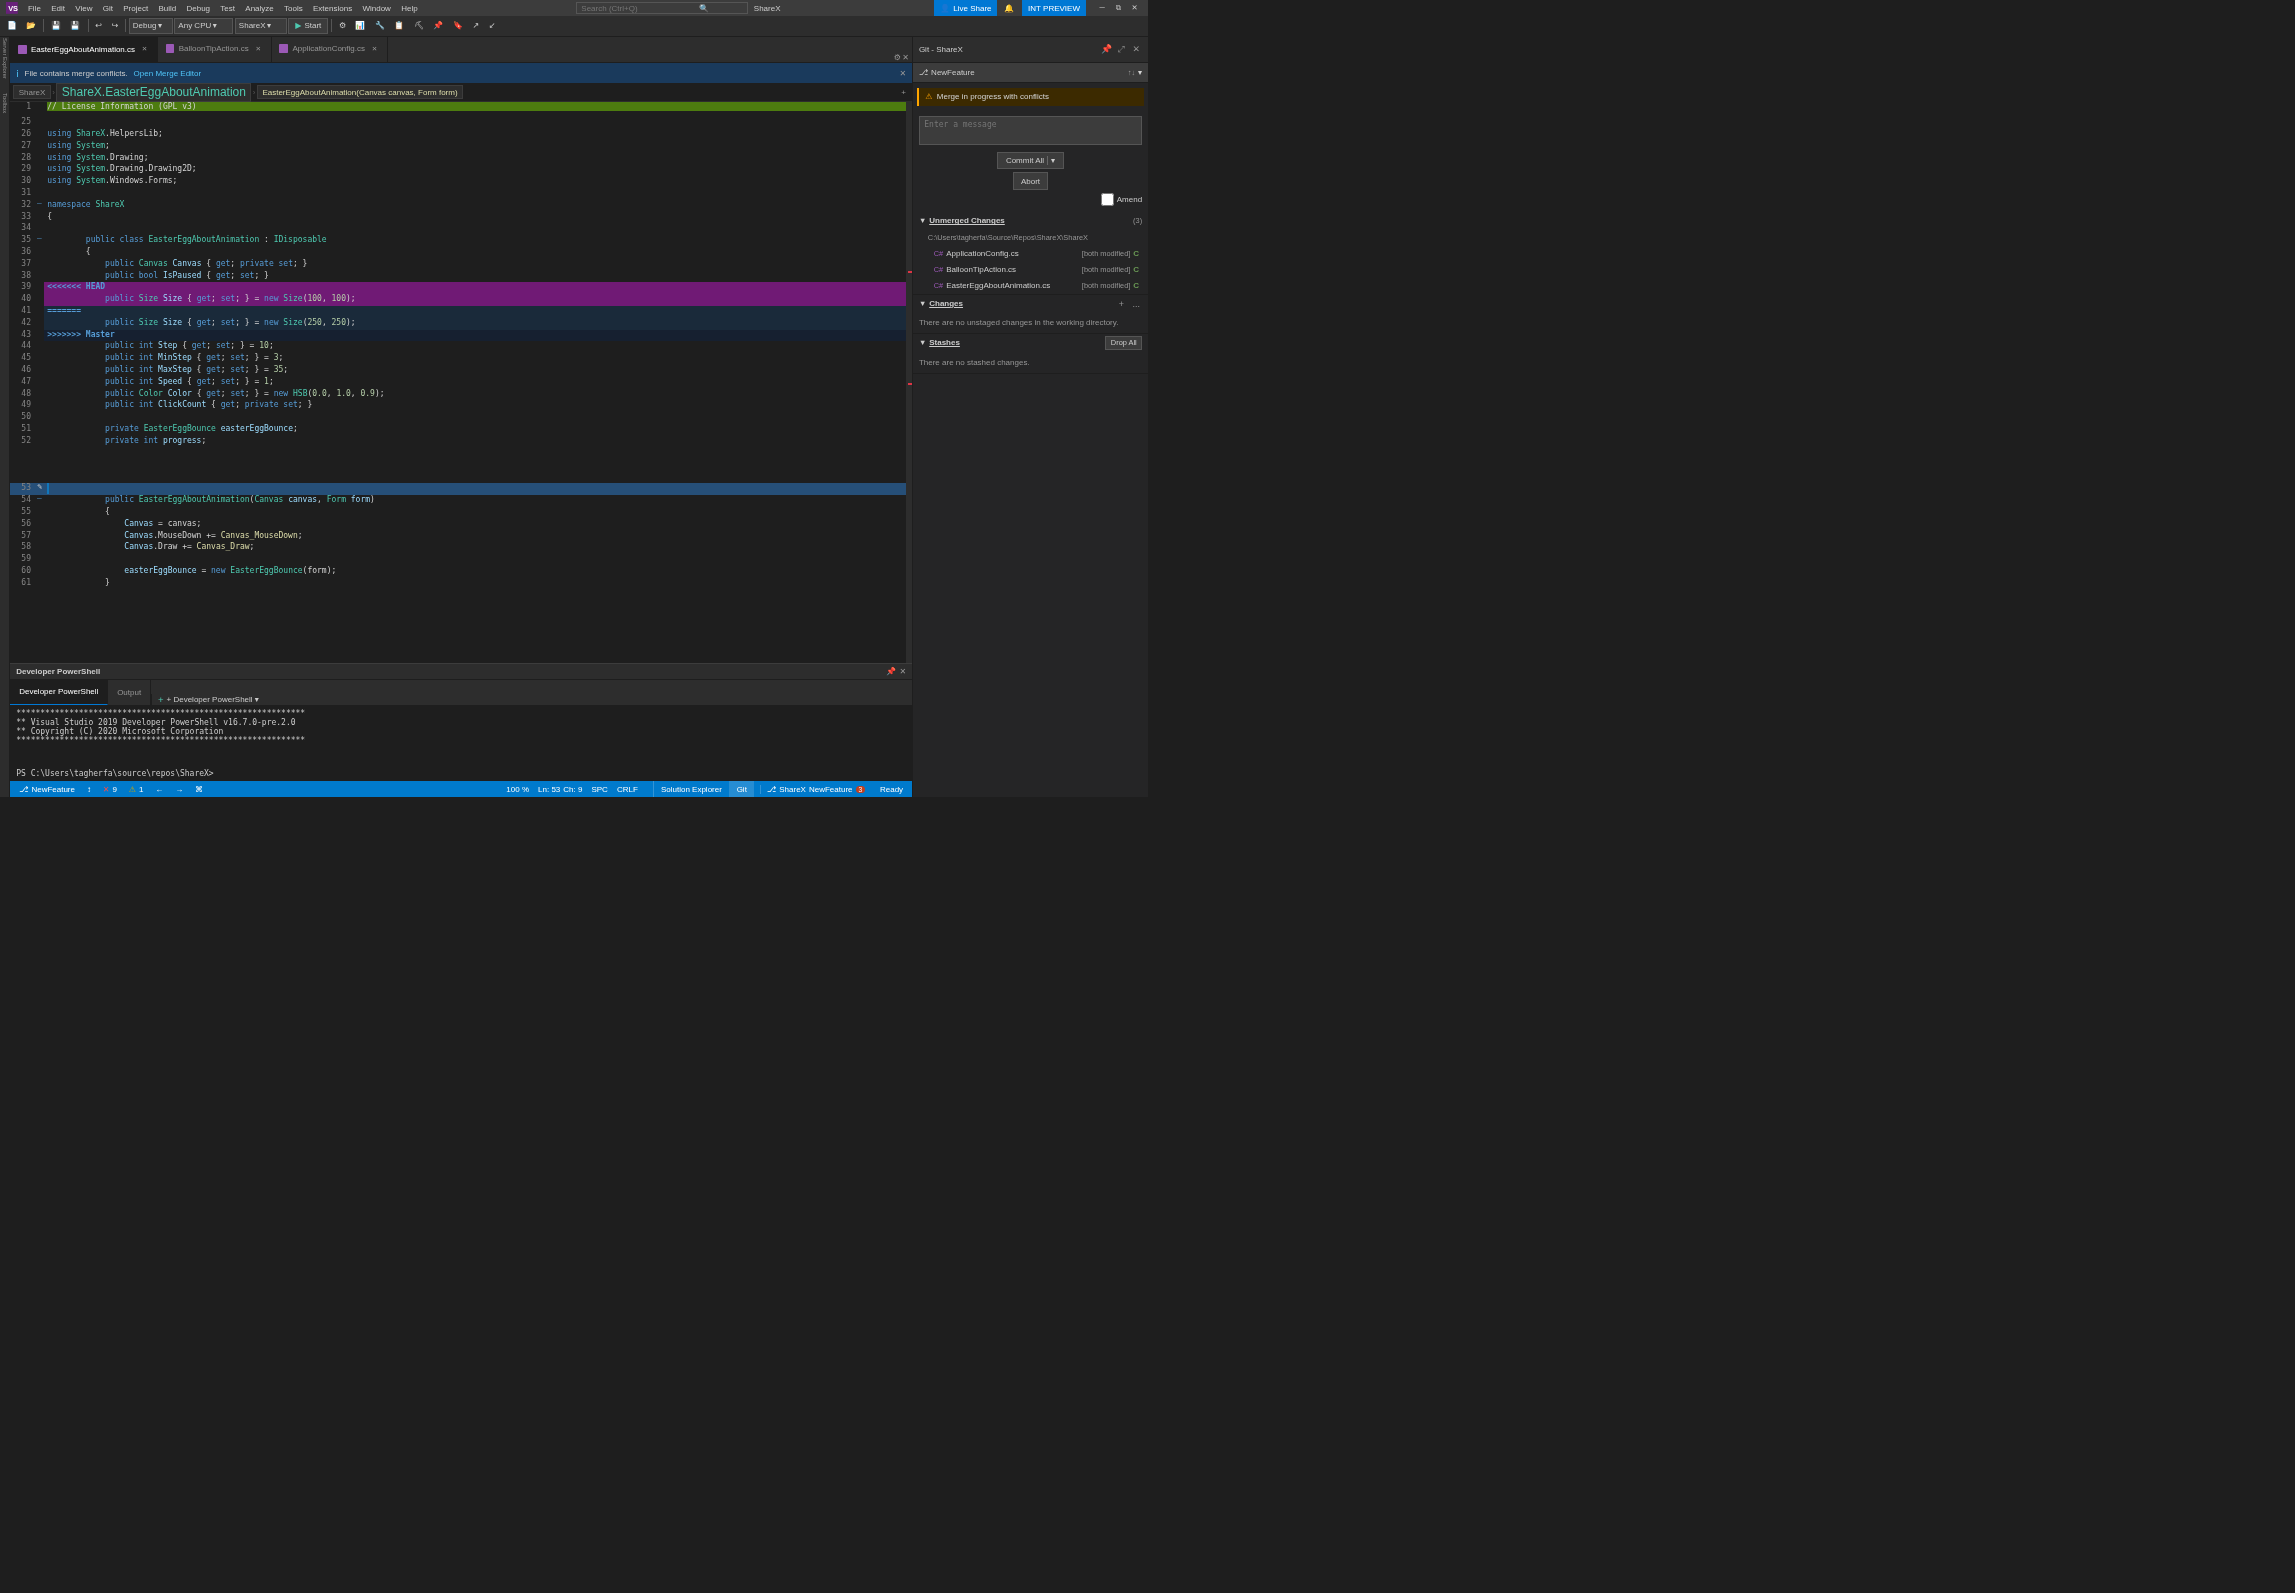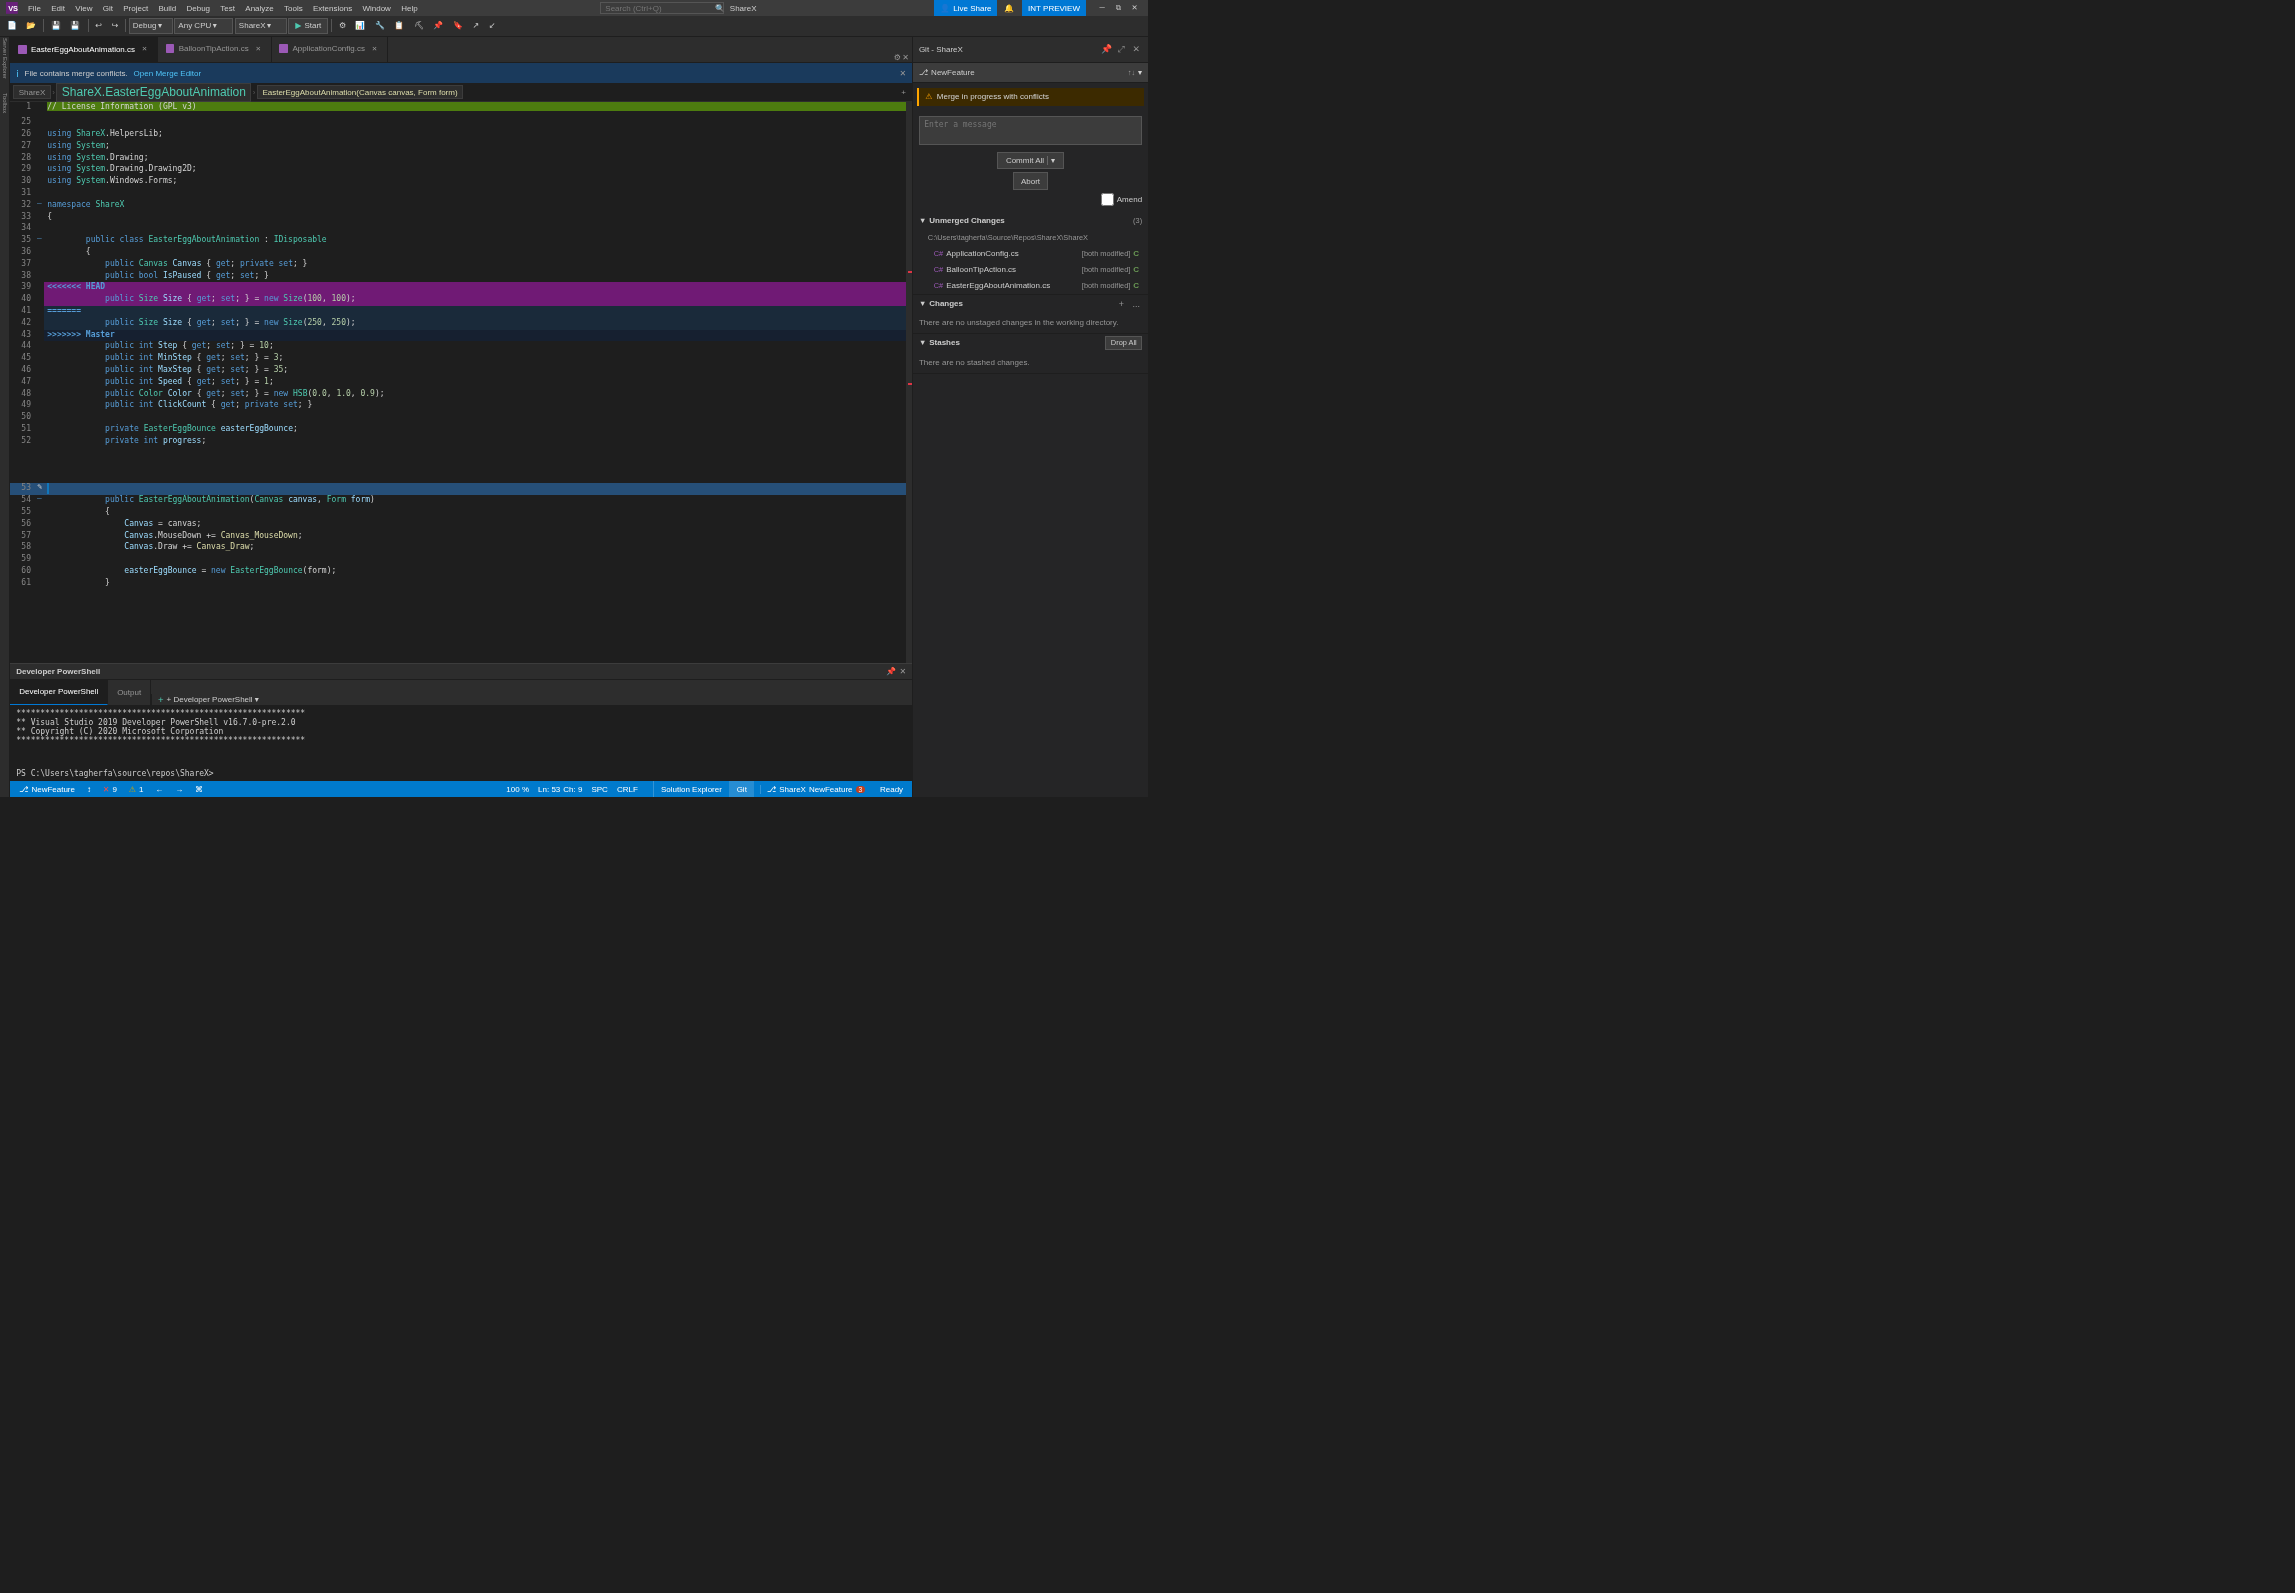--- a/index.html
+++ b/index.html
@@ -60,21 +60,21 @@
     .commit-area { padding: 5.9px; }
     .commit-input { width: 100%; background: #3c3c3c; border: 0.7px solid #555; color: #cccccc; padding: 3px 4.4px; font-size: 8px; resize: none; min-height: 29.5px; }
     .commit-buttons { display: flex; gap: 3px; margin-top: 4.4px; align-items: center; flex-direction: column; }
     .commit-btn { height: 17.7px; padding: 0 7.4px; background: #3c3c3c; border: 0.7px solid #555; color: #cccccc; font-size: 8px; cursor: pointer; display: flex; align-items: center; gap: 3px; }
     .abort-btn { height: 17.7px; padding: 0 7.4px; background: #3c3c3c; border: 0.7px solid #555; color: #cccccc; font-size: 8px; cursor: pointer; }
     .amend-checkbox { display: flex; align-items: center; gap: 3px; margin-left: auto; font-size: 8px; color: #cccccc; }
     
     
     .git-section { border-bottom: 0.7px solid #1e1e1e; }
     .git-section-header { height: 17.7px; display: flex; align-items: center; padding: 0 5.9px; gap: 3px; cursor: pointer; background: #252526; }
-    .git-section-title { font-size: 8px; color: #cccccc; flex: 1; font-weight: 600; }
+    .git-section-title { font-size: 8px; color: #cccccc; flex: 1; font-weight: 600; text-decoration: underline; }
     .git-section-count { font-size: 7.4px; color: #969696; }
     .git-section-actions { display: flex; gap: 3px; }
     .git-section-action { color: #969696; cursor: pointer; font-size: 8.9px; width: 11.8px; height: 11.8px; display: flex; align-items: center; justify-content: center; }
     .git-chevron { color: #cccccc; font-size: 7.4px; }
     
     .git-file-list { padding: 0; }
     .git-file-item { height: 16px; display: flex; align-items: center; padding: 0 5.9px 0 20.7px; gap: 3px; cursor: pointer; font-size: 8px; }
     .git-file-name { color: #cccccc; flex: 1; }
     .git-file-status { color: #969696; font-size: 7.4px; padding-left: 8px; }
     .git-repo-path { height: 16px; display: flex; align-items: center; padding: 0 5.9px 0 14.8px; font-size: 7.4px; color: #969696; }
@@ -138,21 +138,21 @@
       <span class="title-bar-menu-item">Build</span>
       <span class="title-bar-menu-item">Debug</span>
       <span class="title-bar-menu-item">Test</span>
       <span class="title-bar-menu-item">Analyze</span>
       <span class="title-bar-menu-item">Tools</span>
       <span class="title-bar-menu-item">Extensions</span>
       <span class="title-bar-menu-item">Window</span>
       <span class="title-bar-menu-item">Help</span>
     </div>
     <div style="flex:1; display:flex; align-items:center; justify-content:center; gap:5.9px;">
-      <div style="background:#3c3c3c; border:0.7px solid #555; display:flex; align-items:flex-end; padding:0.7px 4.4px; width:124px;">
+      <div style="background:#3c3c3c; border:0.7px solid #555; display:flex; align-items:flex-end; padding:0.7px 4.4px; width:172px;">
         <input type="text" style="background: transparent; border: none; color: rgb(204, 204, 204); font-size: 8px; width: 118px; outline: none;" placeholder="Search (Ctrl+Q)">
         <span>🔍</span>
       </div>
       <span style="color:#ccc; font-size:8px;">ShareX</span>
     </div>
     <div class="top-right-btns">
       <div class="live-share-btn">
         <span>👤</span>
         <span>Live Share</span>
       </div>

